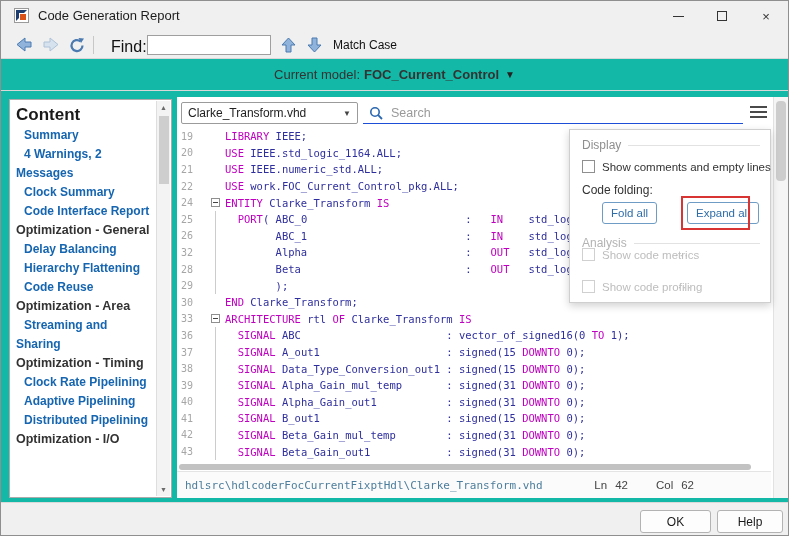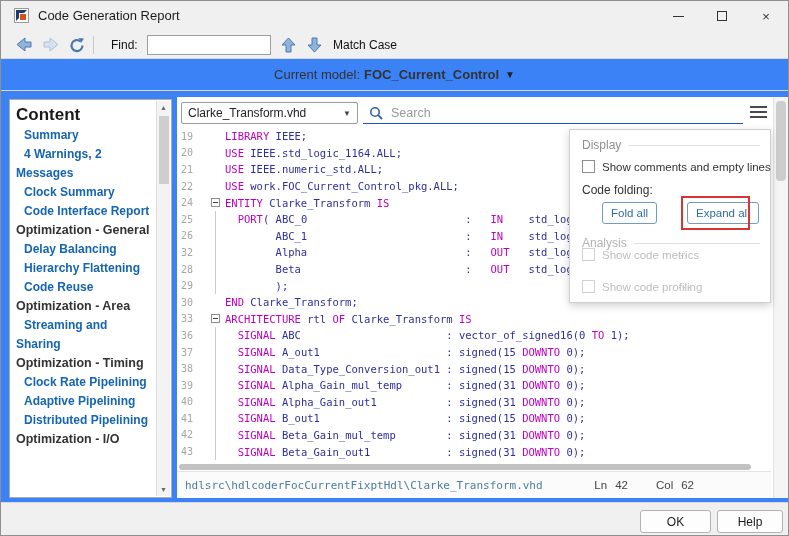--- a/index.html
+++ b/index.html
@@ -15,26 +15,26 @@
   .wintitle{position:absolute;left:37px;top:7px;font-size:13px;color:#1c1c1c;}
   .winctrls{position:absolute;right:0;top:0;height:30px;display:flex;}
   .wbtn{width:44px;height:30px;display:flex;align-items:center;justify-content:center;color:#333;font-size:13px;}
   .wbtn .minline{width:11px;height:1px;background:#333;}
   .wbtn .maxbox{width:10px;height:10px;border:1px solid #333;}
 
   
   .toolbar{position:absolute;top:30px;left:0;right:0;height:28px;background:#f0f0f0;border-bottom:1px solid #d8d8d8;}
   .tb-ic{position:absolute;top:6px;}
   .tb-sep{position:absolute;left:92px;top:5px;width:1px;height:18px;background:#c7c7c7;}
-  .findlabel{position:absolute;left:110px;top:7px;font-size:12px;color:#111;}
+  .findlabel{position:absolute;left:110px;top:7px;font-size:16px;color:#111;}
   .findinput{position:absolute;left:146px;top:4px;width:124px;height:20px;border:1px solid #9f9f9f;background:#fff;font-size:12px;padding:0 4px;font-family:"Liberation Sans",sans-serif;}
   .matchcase{position:absolute;left:332px;top:7px;font-size:12px;color:#111;}
 
   
-  .white{position:absolute;top:58px;left:0;right:0;bottom:33px;background:#3b82f6;}
+  .white{position:absolute;top:58px;left:0;right:0;bottom:33px;background:#14b8a6;}
   .modelbar{position:absolute;top:0;left:0;right:0;height:32px;border-bottom:1px solid #d8d8d8;
             display:flex;align-items:center;justify-content:center;font-size:13px;color:#333;}
   .modelbar b{margin-left:4px;}
   .modelbar .caret{font-size:10px;margin-left:6px;color:#222;}
 
   
   .sidebar{position:absolute;left:8px;top:40px;width:163px;height:399px;border:1px solid #ababab;background:#fff;overflow:hidden;padding:4px 18px 0 6px;}
   .sb-title{font-size:17px;font-weight:bold;color:#1a1a1a;line-height:22px;}
   .sb-h{font-size:12.5px;font-weight:bold;color:#333;line-height:19px;width:138px;}
   .sb-l{font-size:12px;font-weight:bold;color:#1565b0;line-height:19px;text-indent:8px;width:138px;cursor:pointer;}

